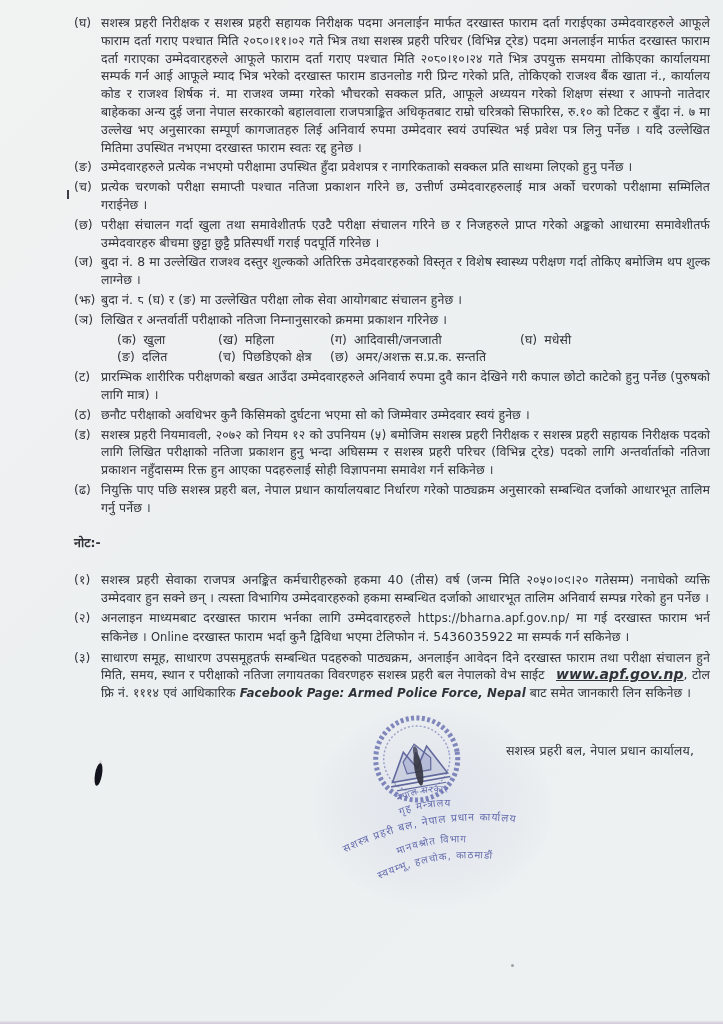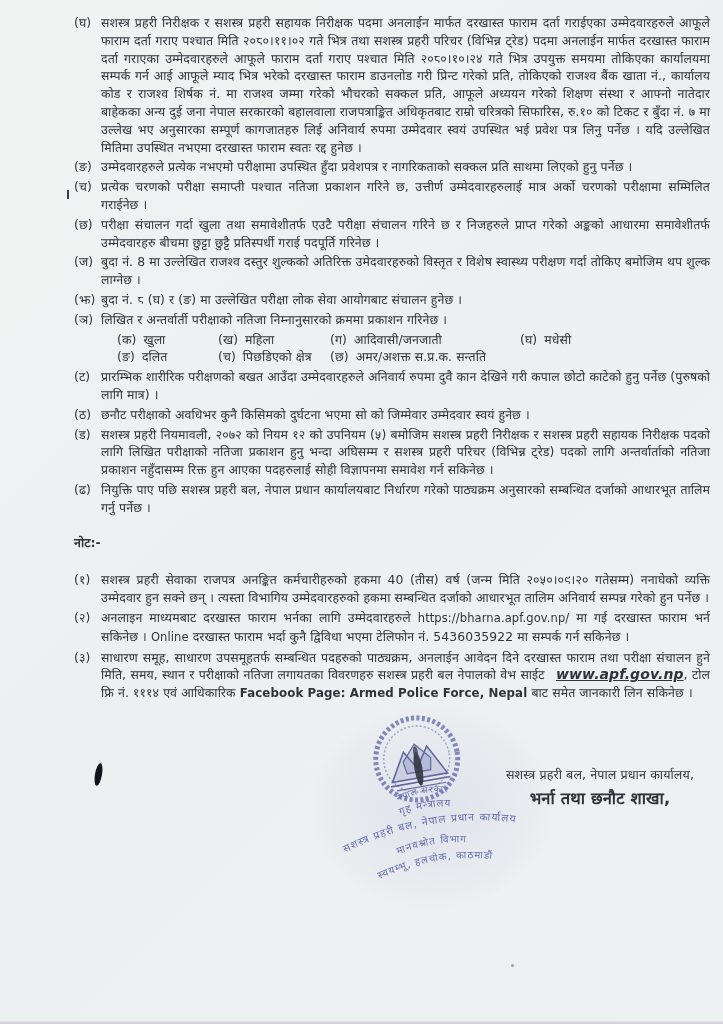--- a/index.html
+++ b/index.html
@@ -31,26 +31,26 @@
   .cat-row{display:flex;}
   .cat-cell{display:flex;}
   .cat-cell .cm{margin-right:7px;}
   .cat-c1{width:101px;}
   .cat-c2{width:112px;}
   .cat-c3{width:190px;}
   .cat-c4{flex:1;}
   .note-heading{font-weight:bold;margin-top:17px;margin-bottom:20px;}
   .latin{font-size:11.5px;}
   .web{font-weight:bold;font-style:italic;text-decoration:underline;font-size:14px;margin-left:7px;}
-  .fb{font-weight:bold;font-size:11.8px;}
+  .fb{font-weight:bold;font-style:italic;font-size:11.8px;}
   .footer{position:relative;height:300px;margin-top:10px;}
   .sig{
     position:absolute;left:404px;top:26px;width:244px;text-align:center;
   }
-  .sig .l1,.sig .l2{font-size:12.6px;line-height:23px;margin-top:24px;}
+  .sig .l1,.sig .l2{font-size:12.6px;line-height:23px;}
   .sig .l3{font-weight:bold;font-size:16.5px;line-height:26px;}
   .sig .l4{font-size:12.6px;line-height:23px;}
   .stamp-wrap{
     position:absolute;left:254px;top:0;width:200px;height:185px;
     filter:blur(0.4px);
   }
   .stamp-haze{
     position:absolute;left:238px;top:-6px;width:240px;height:200px;border-radius:50%;
     background:radial-gradient(ellipse at center,rgba(96,112,190,0.10) 0%,rgba(96,112,190,0.04) 55%,rgba(96,112,190,0) 75%);
   }
@@ -199,21 +199,20 @@
               <text font-size="10"><textPath href="#arc2" startOffset="50%">गृह मन्त्रालय</textPath></text>
               <text font-size="10.5"><textPath href="#arc3" startOffset="50%">सशस्त्र प्रहरी बल, नेपाल प्रधान कार्यालय</textPath></text>
               <text font-size="10"><textPath href="#arc4" startOffset="50%">मानवश्रोत विभाग</textPath></text>
               <text font-size="10"><textPath href="#arc5" startOffset="50%">स्वयम्भू, हलचोक, काठमाडौं</textPath></text>
             </g>
           </g>
         </svg>
       </div>
       <div class="sig">
         <div class="l1">सशस्त्र प्रहरी बल, नेपाल प्रधान कार्यालय,</div>
-        <div class="l3">भर्ना तथा छनौट शाखा,</div>
       </div>
     </div>
   </div>
 
   <div class="stray-mark"></div>
   <div class="ink-blot"></div>
   <div class="speck"></div>
 </div>
 
 </body></html>

